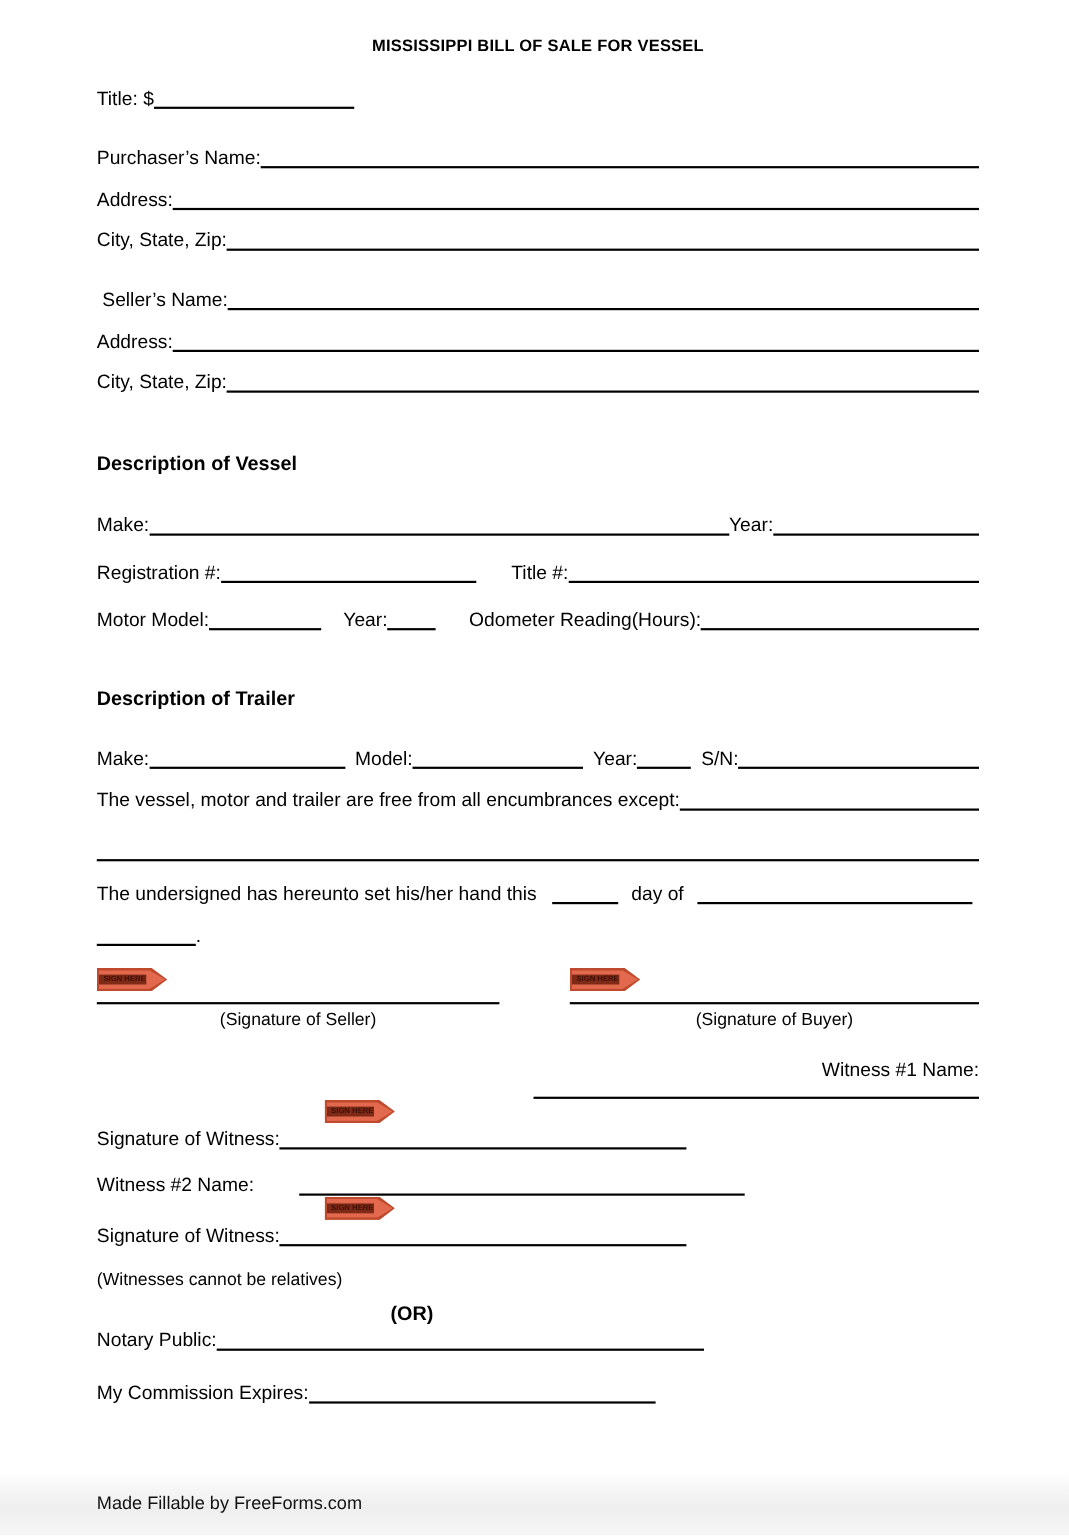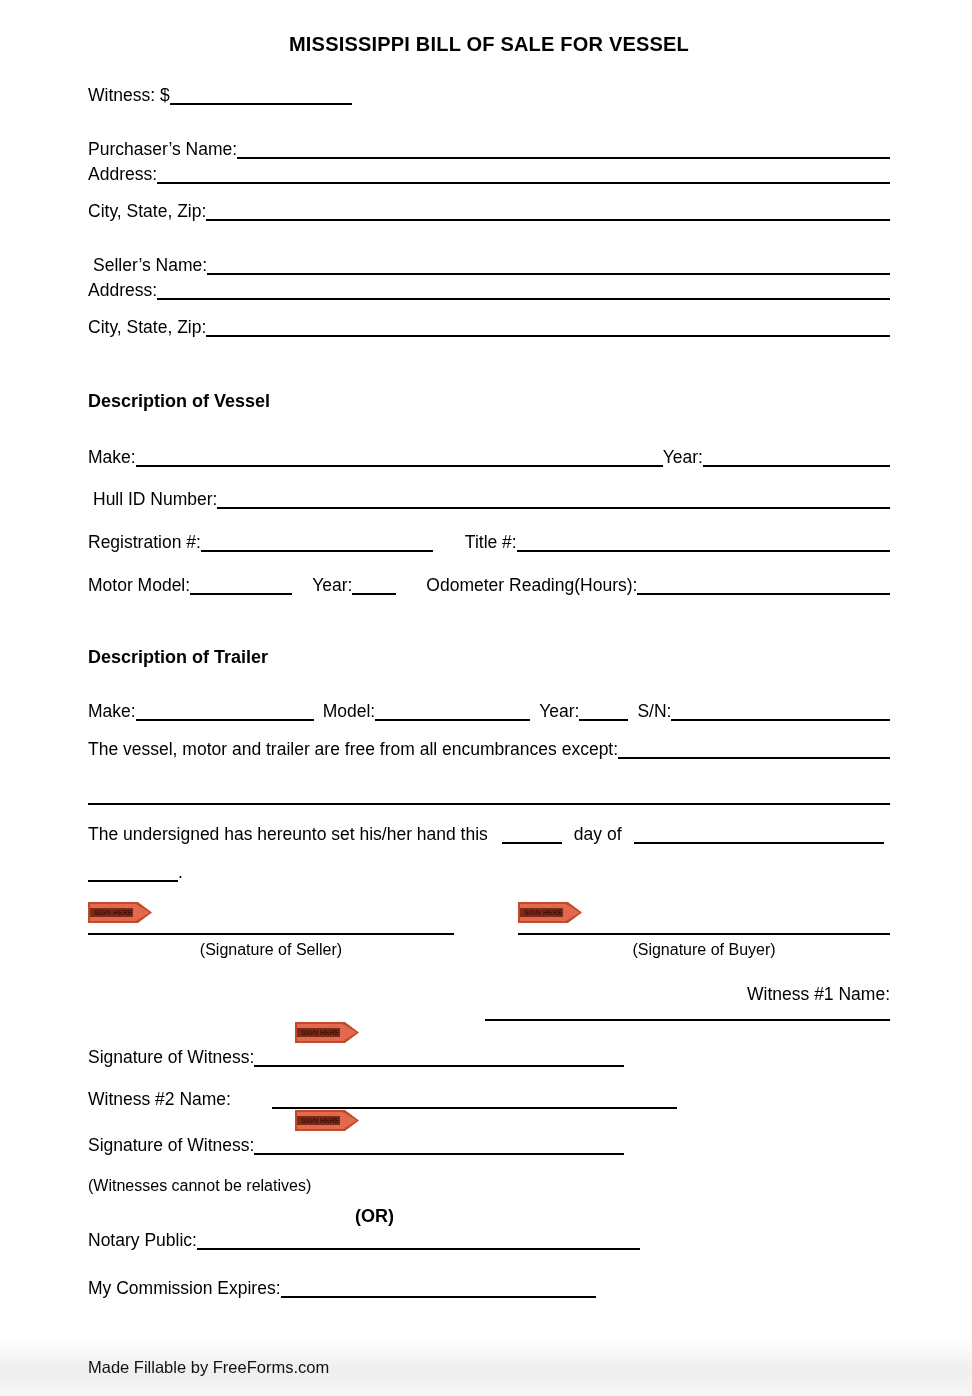--- a/index.html
+++ b/index.html
@@ -1,36 +1,36 @@
 <!DOCTYPE html>
 <html><head>
 <meta charset="utf-8">
 <style>
   html,body { margin:0; padding:0; background:#ffffff; }
   .page {
     position:relative; width:972px; height:1396px; background:#ffffff;
     font-family:"Liberation Sans", sans-serif; color:#000; overflow:hidden;
   }
   .content { position:absolute; left:88px; top:0; width:802px; }
-  .doc-title { margin-top:33px; text-align:center; font-size:20px; font-weight:bold; letter-spacing:0.2px; }
+  .doc-title { margin-top:33px; text-align:center; font-size:15px; font-weight:bold; letter-spacing:0.2px; }
   .row { display:flex; align-items:flex-end; font-size:17.5px; line-height:25px; white-space:nowrap; }
   .lbl { flex:0 0 auto; }
   .line { border-bottom:2px solid #000; height:12px; margin-bottom:3px; flex:0 0 auto;
           overflow:hidden; font-size:15px; }
   .fl { flex:1 1 auto; }
   .sect { font-weight:bold; font-size:18px; line-height:22px; }
   .indent5 { padding-left:5px; } .gap9{width:9px;} .gap12{width:12px;} .gap14{width:14px;}
   .gap20{width:20px;} .gap30{width:30px;} .gap32{width:32px;}
   .fullline { border-bottom:2px solid #000; height:0; margin-top:41px; }
   .cap { font-size:16px; line-height:20px; text-align:center; margin-top:5px; }
   .note { font-size:16px; line-height:20px; margin-top:18px; }
   .or { font-weight:bold; font-size:18px; line-height:22px; margin-top:9px; margin-left:267px; }
 
   
-  .m-amount{margin-top:27px;} .m-pname{margin-top:29px;} .m-addr{}
+  .m-amount{margin-top:27px;} .m-pname{margin-top:29px;} .m-addr{margin-top:13px;}
   .m-city{margin-top:12px;} .m-sname{margin-top:29px;}
   .m-vhead{margin-top:50px;} .m-make{margin-top:33px;} .m-hull{margin-top:17px;}
   .m-reg{margin-top:18px;text-align:center;} .m-motor{margin-top:18px;}
   .m-thead{margin-top:48px;} .m-trow{margin-top:31px;} .m-enc{margin-top:13px;}
   .m-und{margin-top:17px;} .m-short{margin-top:13px;}
   .m-sig{margin-top:17px;} .m-w1{margin-top:22px;flex-direction:column;} .m-sw{margin-top:21px;}
   .m-w2{margin-top:17px;gap:41px;} .m-notary{margin-top:1px;} .m-comm{margin-top:23px;}
 
   
   .w-amount{width:182px;} .w-vyear{width:187px;} .w-reg{width:232px;}
@@ -62,21 +62,21 @@
 </style>
 </head>
 <body>
 
 <div class="page">
   <div class="content">
 
     <div class="doc-title">MISSISSIPPI BILL OF SALE FOR VESSEL</div>
 
     <div class="row m-amount">
-      <span class="lbl">Witness: $</span>
+      <span class="lbl">Title: $</span>
       <span class="line w-amount"></span>
     </div>
 
     <div class="row m-pname">
       <span class="lbl">Purchaser’s Name:</span>
       <span class="line fl"></span>
     </div>
     <div class="row m-addr">
       <span class="lbl">Address:</span>
       <span class="line fl"></span>
@@ -101,24 +101,20 @@
 
     <div class="sect m-vhead">Description of Vessel</div>
 
     <div class="row m-make">
       <span class="lbl">Make:</span>
       <span class="line fl"></span>
       <span class="lbl">Year:</span>
       <span class="line w-vyear"></span>
     </div>
 
-    <div class="row m-hull indent5">
-      <span class="lbl">Hull ID Number:</span>
-      <span class="line fl"></span>
-    </div>
 
     <div class="row m-reg">
       <span class="lbl">Registration #:</span>
       <span class="line w-reg"></span>
       <span class="gap32"></span>
       <span class="lbl">Title #:</span>
       <span class="line fl"></span>
     </div>
 
     <div class="row m-motor">

